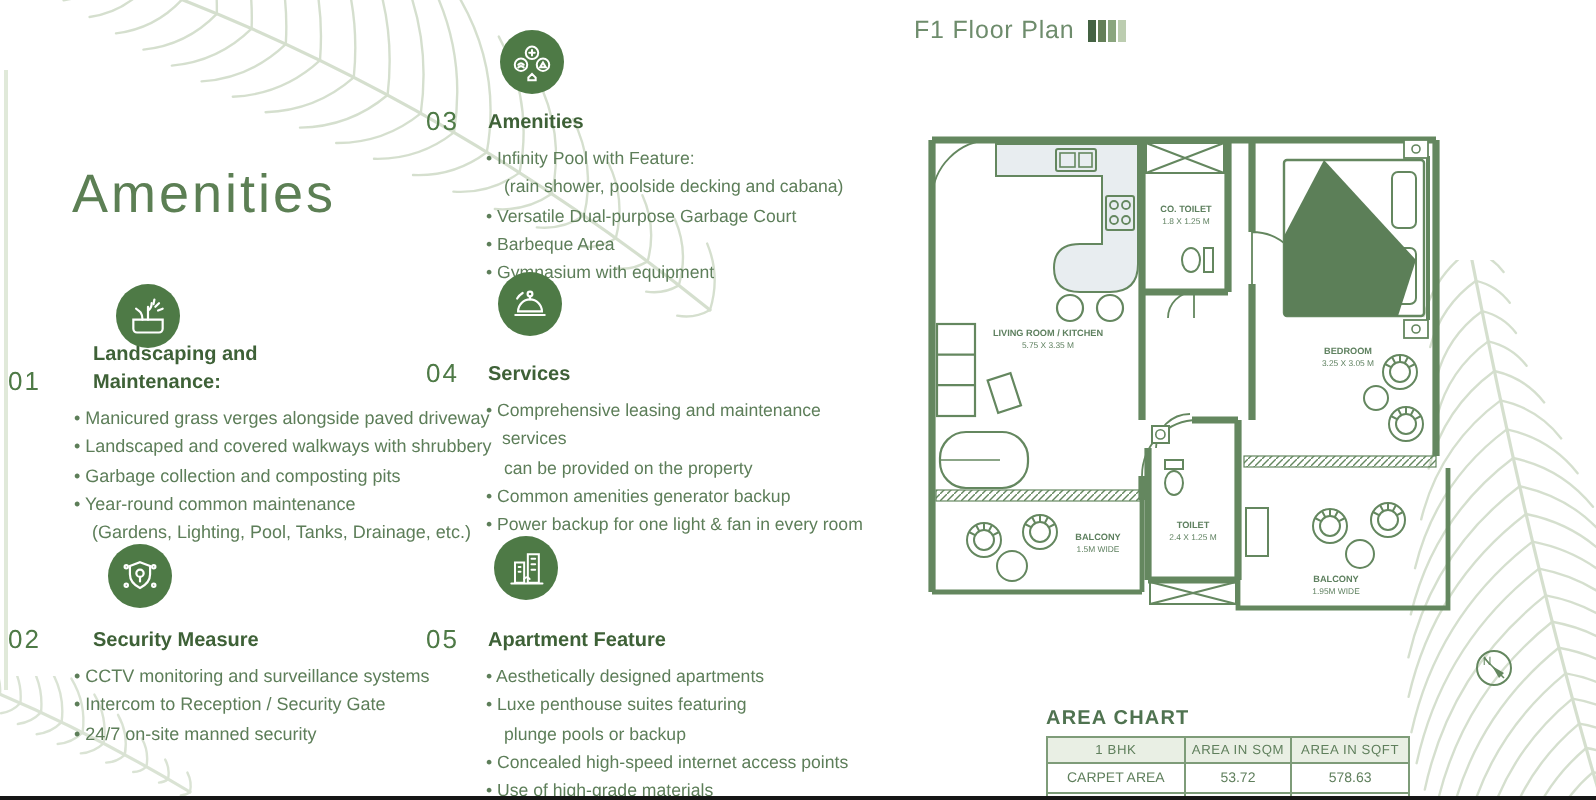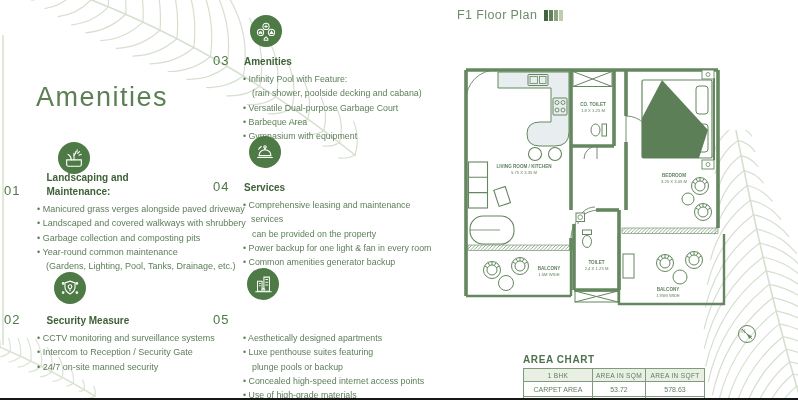--- a/index.html
+++ b/index.html
@@ -255,40 +255,41 @@
     </div>
     <div class="sec-content" style="padding-top:42px;">
       <div class="head-row">
         <div class="sec-num">04</div>
         <div class="sec-bar"></div>
         <div class="sec-heading">Services</div>
       </div>
       <div class="bullets">
         <div class="b">Comprehensive leasing and maintenance services</div>
         <div class="cont">can be provided on the property</div>
+        <div class="b">Common amenities generator backup</div>
         <div class="b">Power backup for one light &amp; fan in every room</div>
-        <div class="b">Common amenities generator backup</div>
       </div>
     </div>
   </div>
 
   <div class="section col2" style="left:213px;top:265px;">
     <div class="icon-circle" style="left:34px;top:3px;">
       <svg viewBox="0 0 24 24" fill="none" stroke="#fff" stroke-width="1.1" stroke-linecap="round">
         <path d="M6,9 h5 v11 h-5 z"></path>
           <path d="M13,4.5 h6 v15.5 h-6 z"></path>
         <path d="M8,11.5 h1 M8,14 h1 M15,7 h2 M15,10 h2 M15,13 h2"></path>
         <path d="M4,20.5 h17"></path>
           <path d="M11,18 q1.5,-2 3,0"></path>
       </svg>
     </div>
     <div class="sec-content" style="padding-top:45px;">
       <div class="head-row">
         <div class="sec-num">05</div>
         <div class="sec-bar"></div>
+        <div class="sec-heading">Apartment Feature</div>
       </div>
       <div class="bullets">
         <div class="b">Aesthetically designed apartments</div>
         <div class="b">Luxe penthouse suites featuring</div>
         <div class="cont">plunge pools  or backup</div>
         <div class="b">Concealed high-speed internet access points</div>
         <div class="b">Use of high-grade materials</div>
       </div>
     </div>
   </div>

